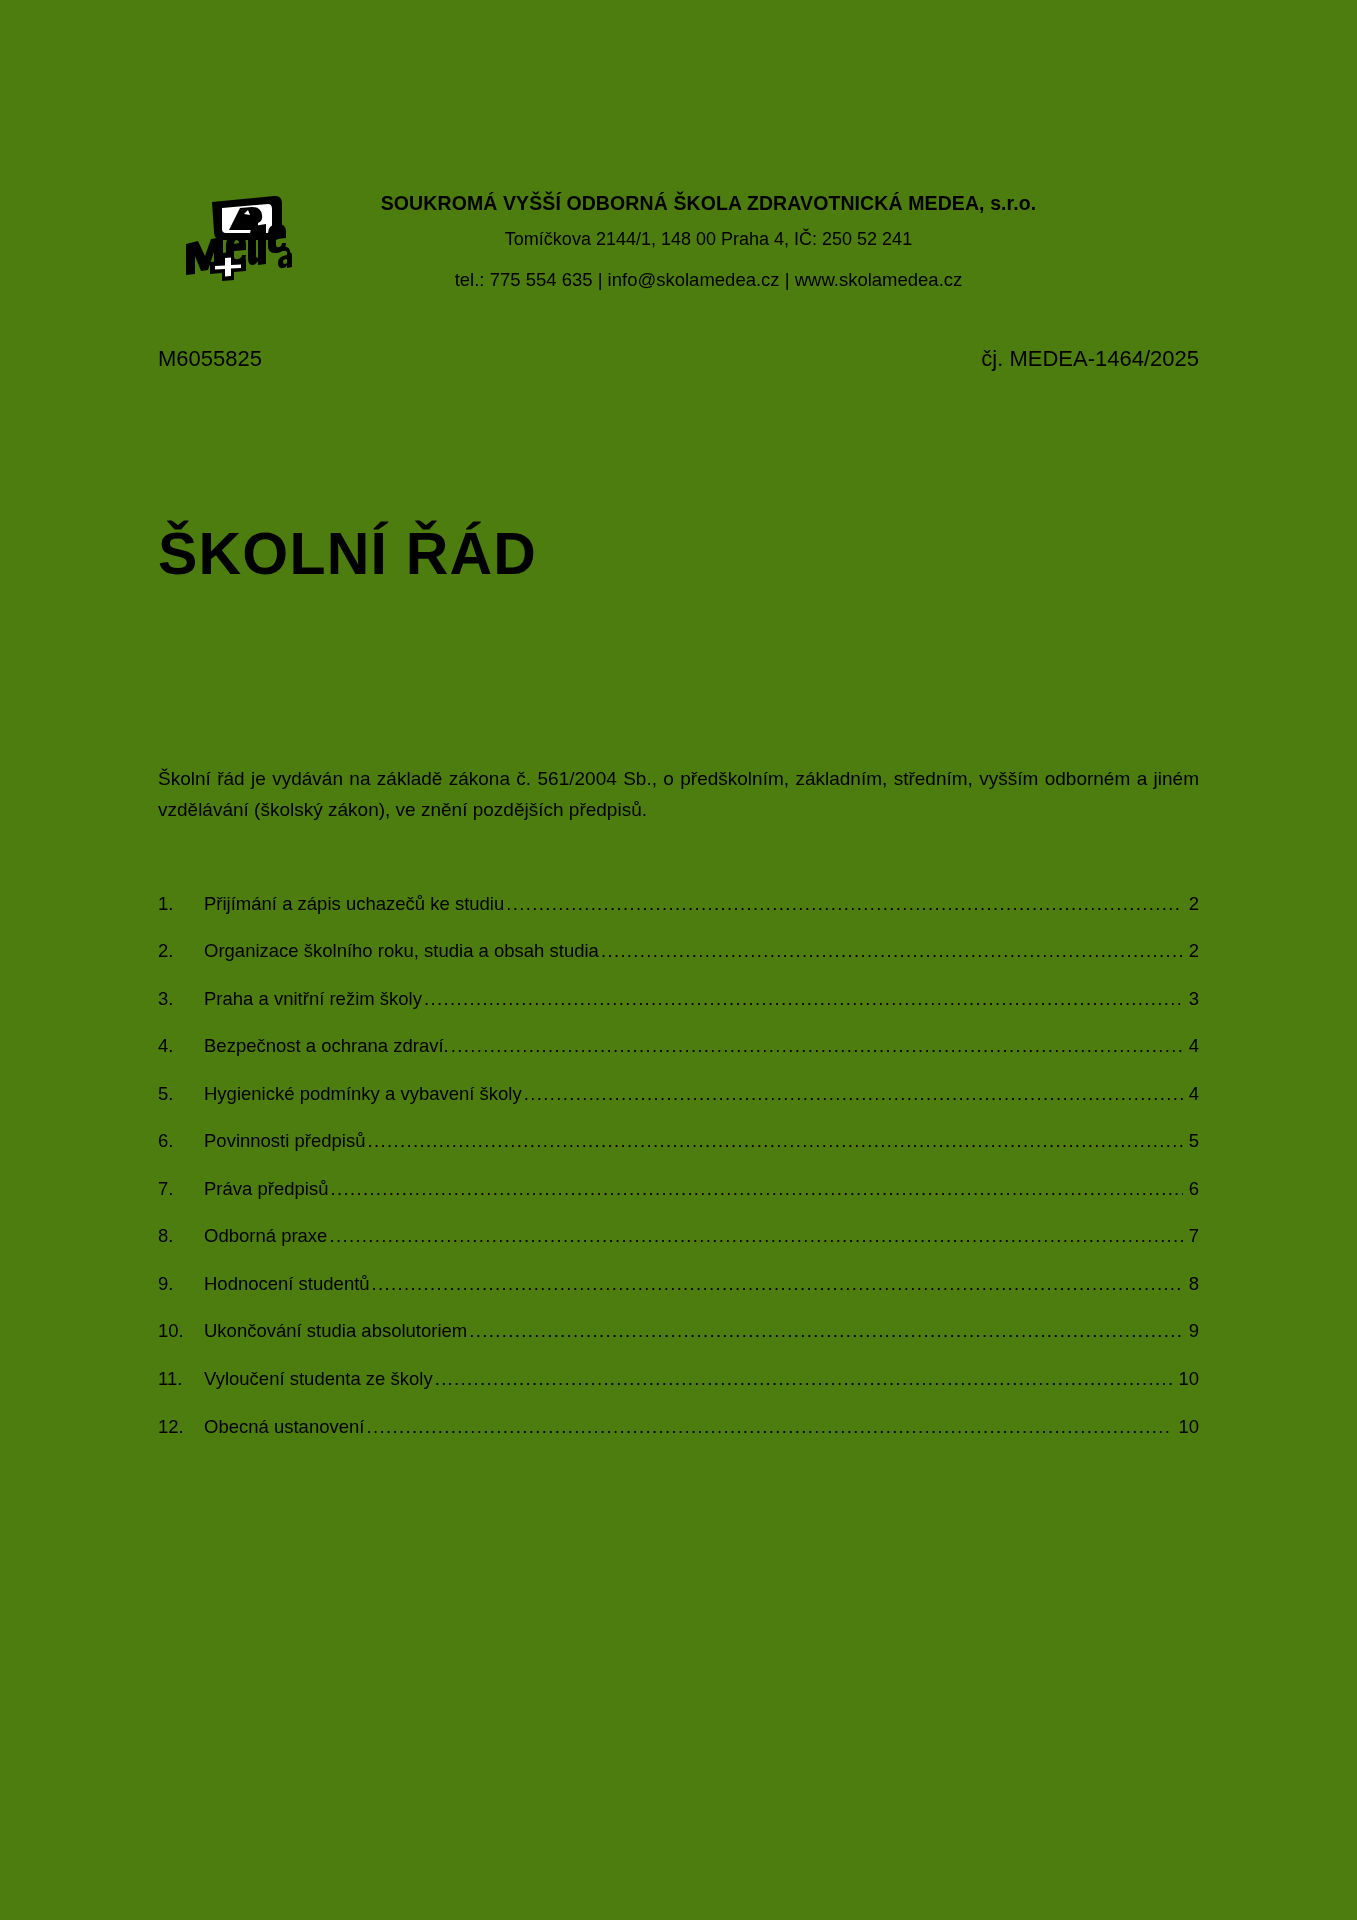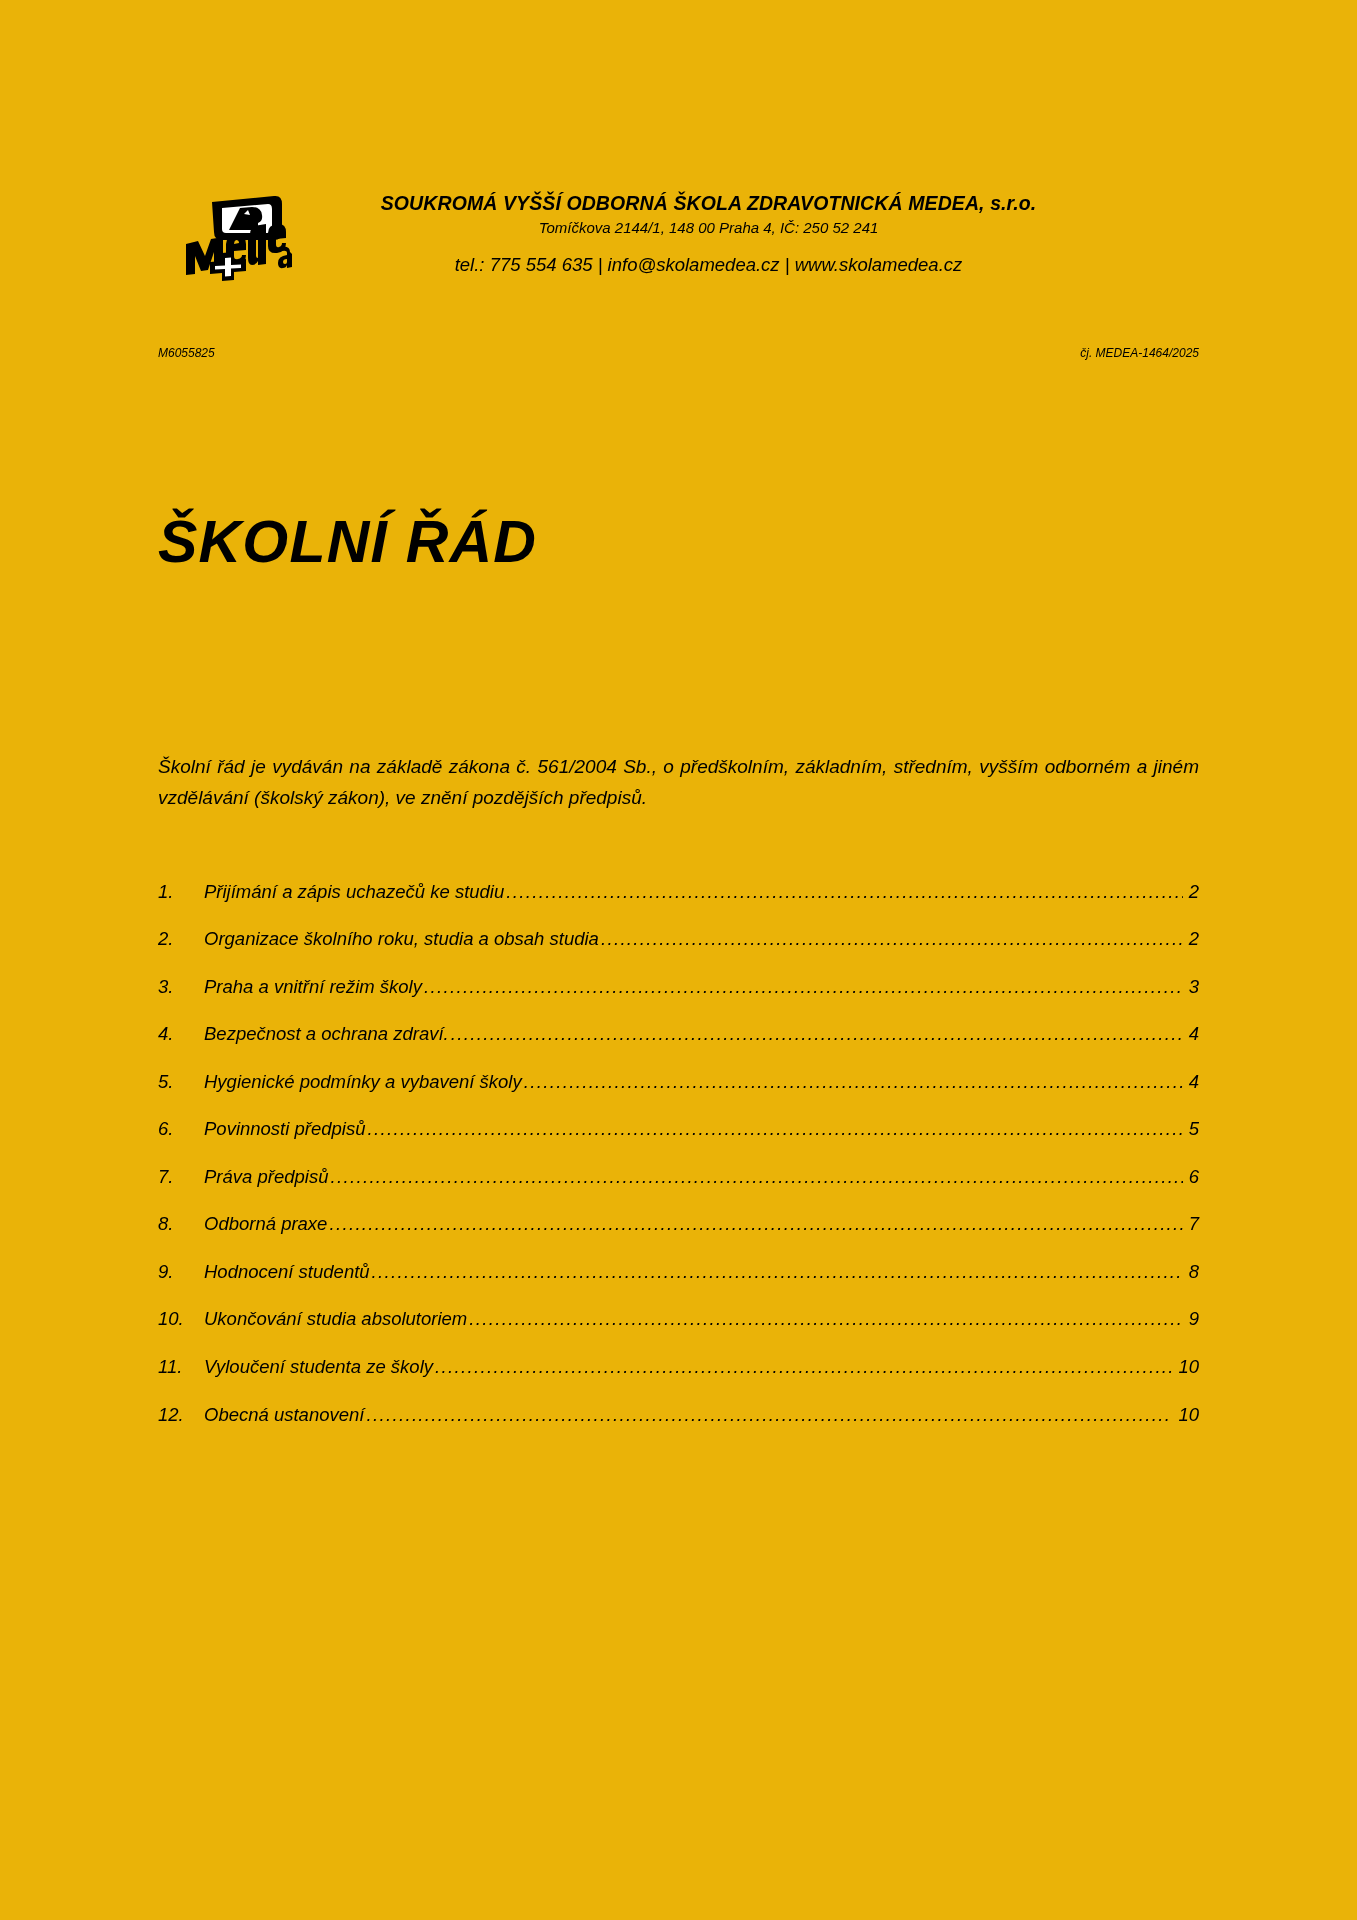--- a/index.html
+++ b/index.html
@@ -9,25 +9,24 @@
     background: #ffffff;
   }
   body {
     font-family: "Liberation Sans", sans-serif;
     color: #000000;
   }
   .page {
     position: relative;
     width: 1357px;
     height: 1920px;
-    background: #eab308;
+    background: #4d7c0f;
     margin: 0 auto;
     overflow: hidden;
     box-sizing: border-box;
-    font-style: italic;
   }
   .content {
     position: absolute;
     left: 158px;
     top: 0;
     width: 1041px;
   }
 
   
   .header {
@@ -49,38 +48,38 @@
     padding-left: 60px;
   }
   .org-name {
     font-size: 19.5px;
     font-weight: bold;
     letter-spacing: 0.1px;
     line-height: 1.35;
     white-space: nowrap;
   }
   .org-address {
-    font-size: 15px;
+    font-size: 18px;
     font-weight: normal;
     line-height: 1.4;
-    margin-top: 1px;
+    margin-top: 11px;
   }
   .org-contact {
     font-size: 18.5px;
     font-weight: normal;
     margin-top: 16px;
   }
 
   
   .refline {
     display: flex;
     justify-content: space-between;
     align-items: flex-end;
     margin-top: 46px;
-    font-size: 12px;
+    font-size: 22px;
   }
   .ref-left { text-align: left; }
   .ref-right { text-align: right; }
 
   
   .doc-title {
     text-align: left;
     font-size: 59px;
     font-weight: bold;
     letter-spacing: 1.2px;

